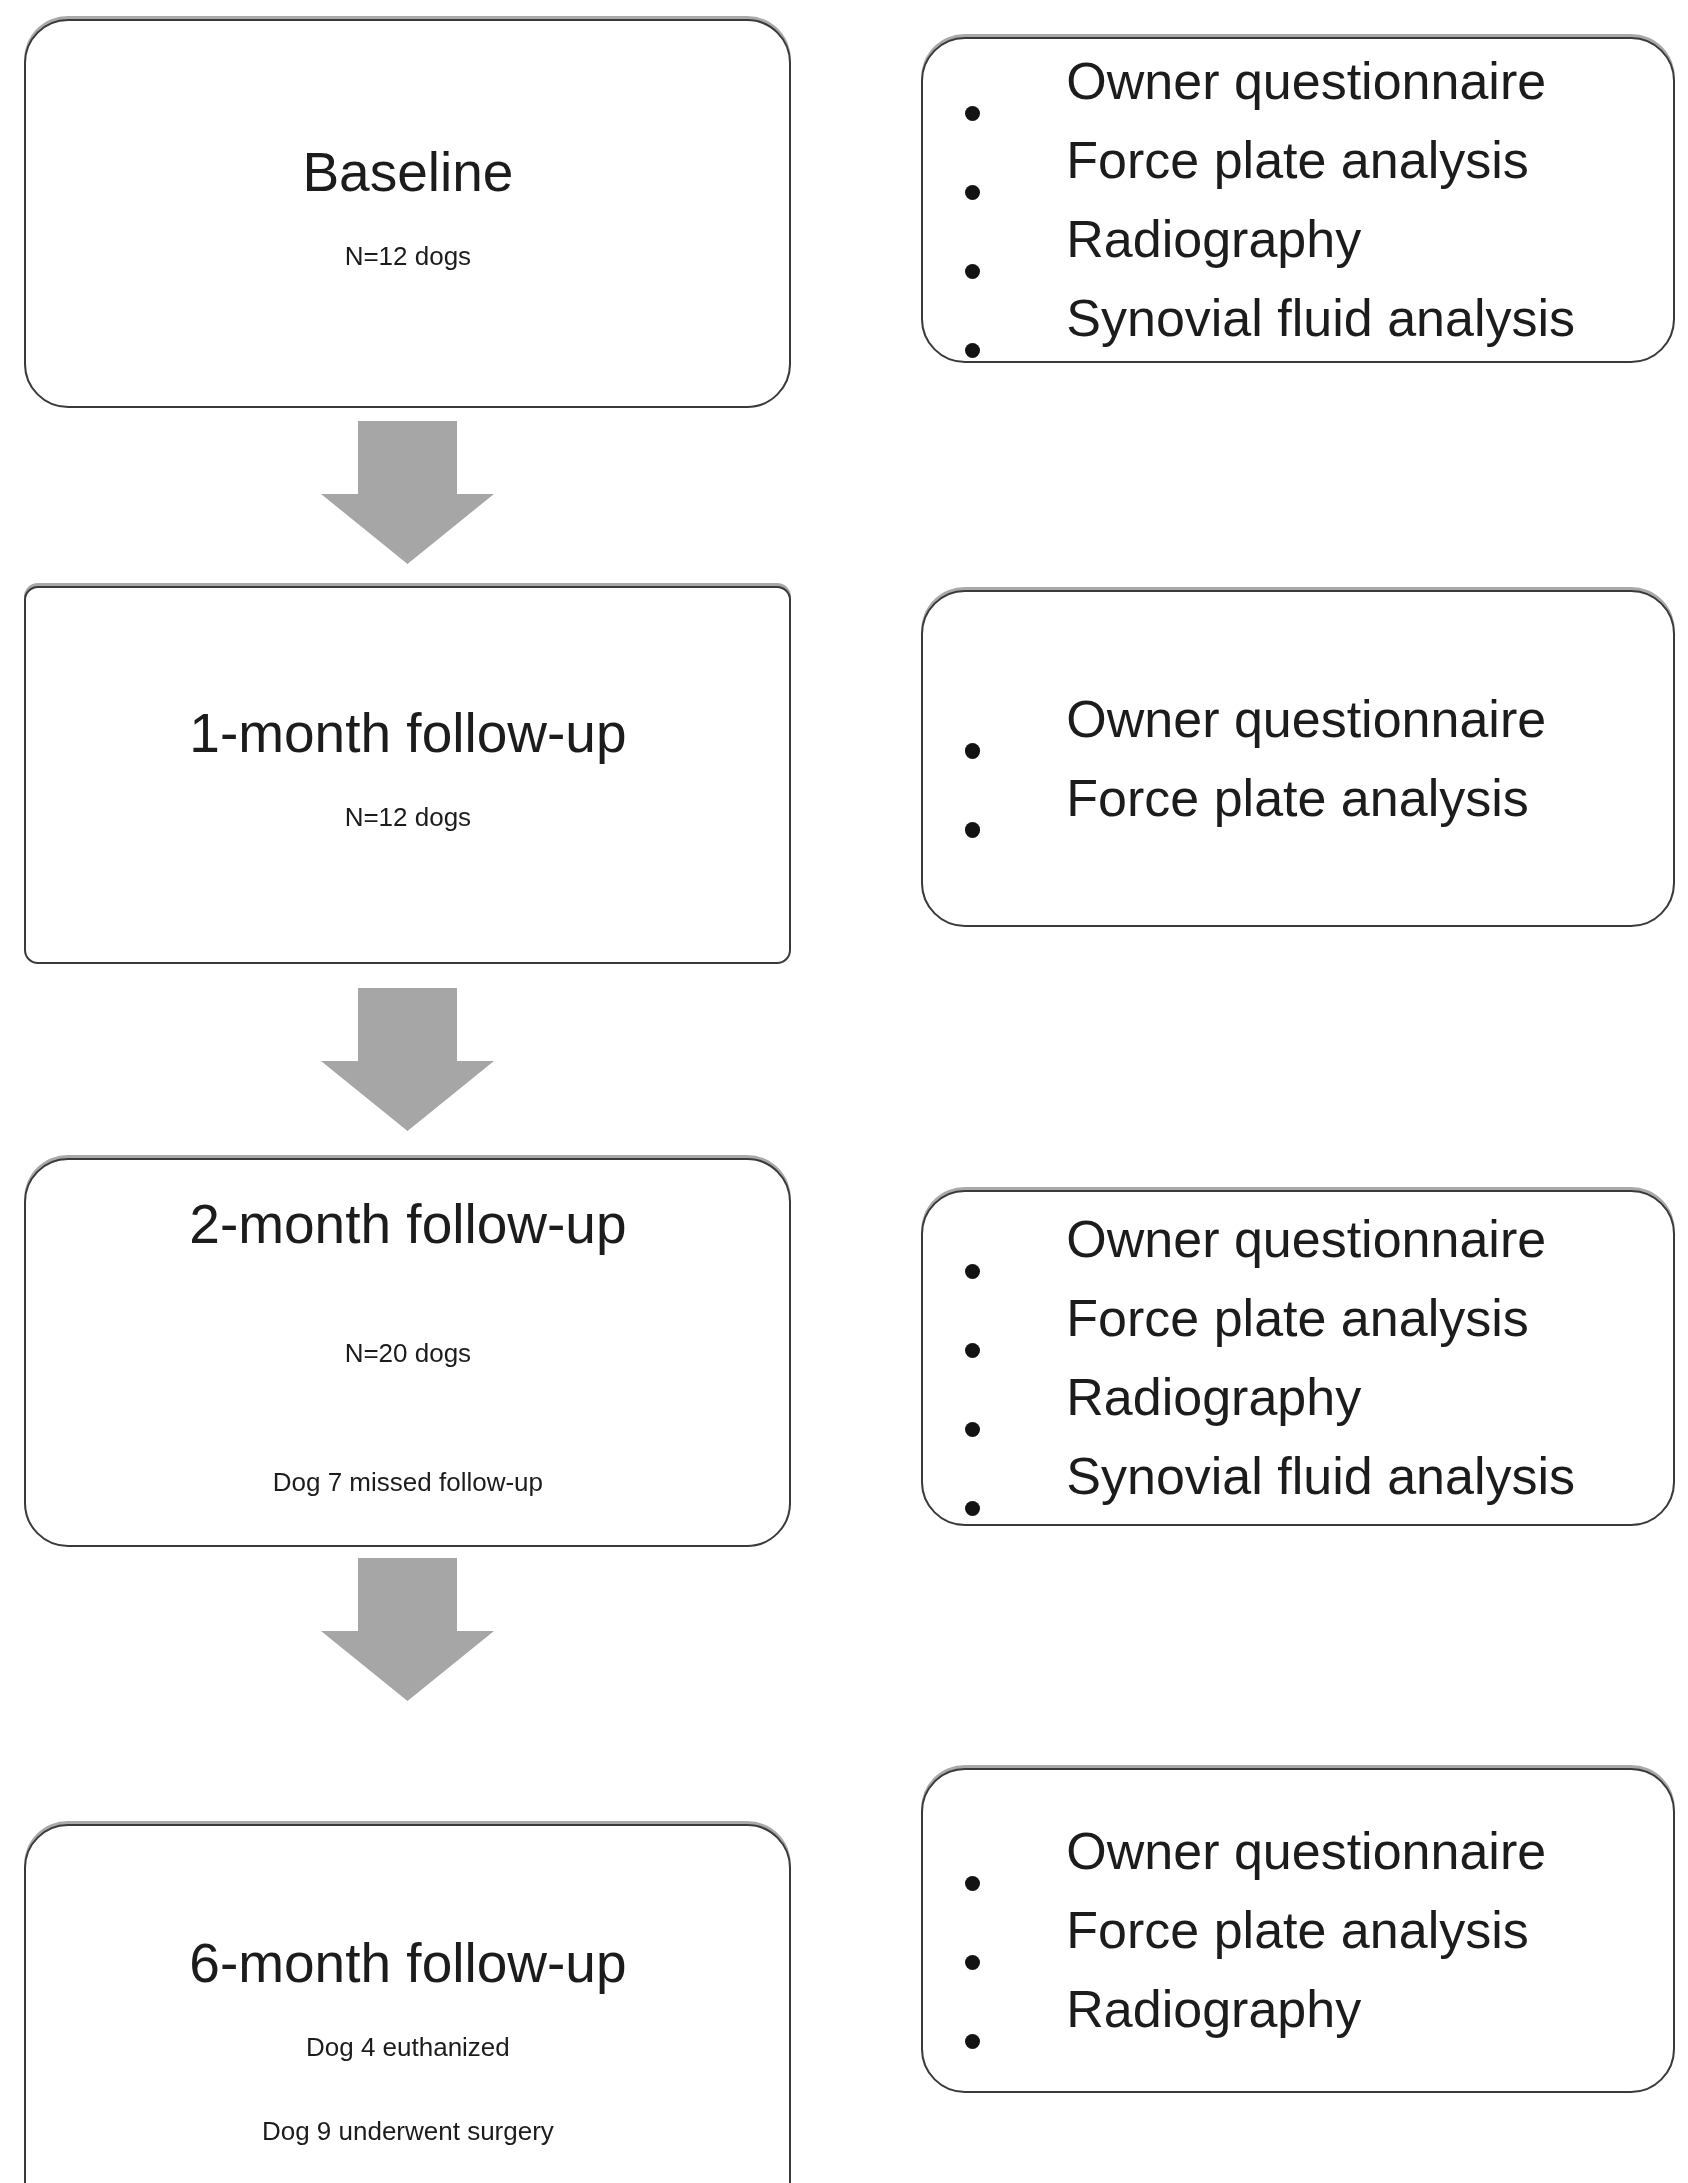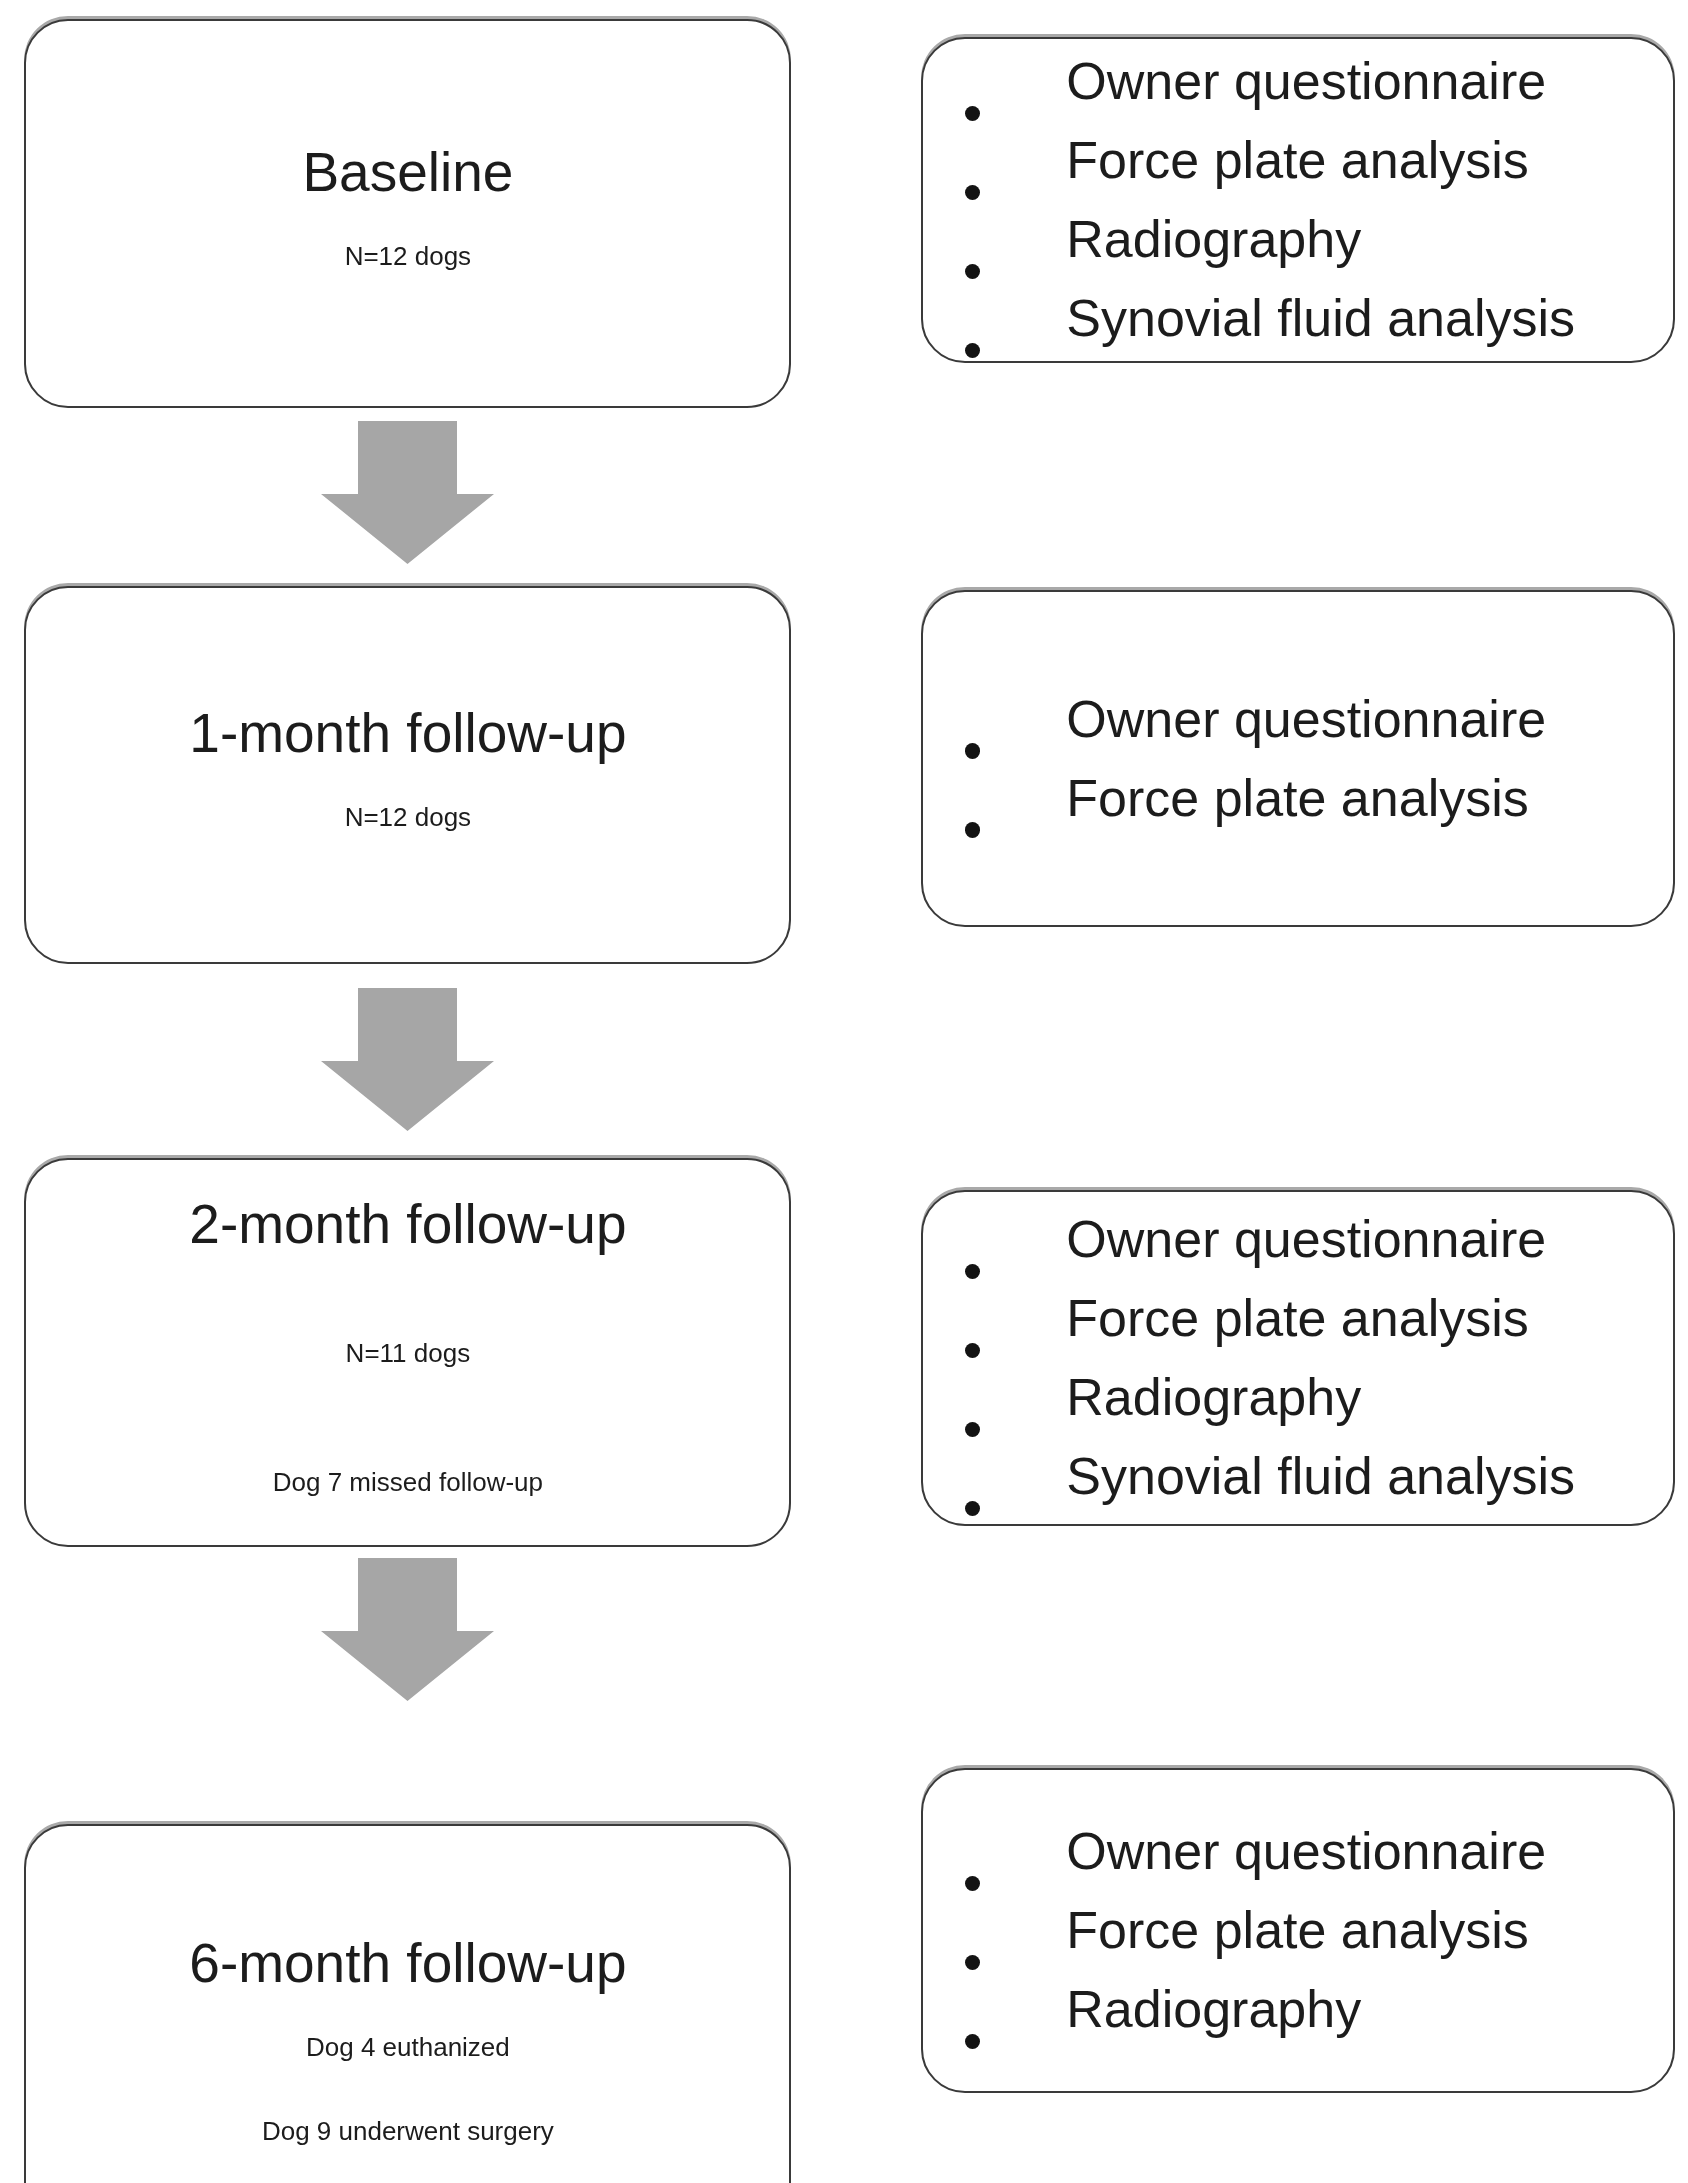--- a/index.html
+++ b/index.html
@@ -76,21 +76,21 @@
   
   .flow-arrow {
     position: absolute;
     width: 173px;
     height: 143px;
     background: var(--arrow);
     clip-path: polygon(21.4% 0%, 78.6% 0%, 78.6% 51%, 100% 51%, 50% 100%, 0% 51%, 21.4% 51%);
   }
   
   .l1 { left: 24.4px;  top: 19px;   width: 767px; height: 389px; }
-  .l2 { left: 24.4px;  top: 586px;  width: 767px; height: 378px; }
+  .l2 { left: 24.4px;  top: 586px;  width: 767px; height: 378px; border-radius: 14px; }
   .l3 { left: 24.4px;  top: 1158px; width: 767px; height: 389px; gap: 45px; }
   .l4 { left: 24.4px;  top: 1824px; width: 767px; height: 446px; align-items: center; }
   .r1 { left: 921px; top: 37px;   width: 754px; height: 326px; }
   .r2 { left: 921px; top: 590px;  width: 754px; height: 337px; }
   .r3 { left: 921px; top: 1190px; width: 754px; height: 336px; }
   .r4 { left: 921px; top: 1768px; width: 754px; height: 325px; }
   .a1 { left: 321px; top: 421px; }
   .a2 { left: 321px; top: 988px; }
   .a3 { left: 321px; top: 1558px; }
 </style>
@@ -142,21 +142,21 @@
         <span class="dot"></span>
         <span class="assess-label">Force plate analysis</span>
       </li>
     </ul>
   </aside>
 
   <div class="flow-arrow a2"></div>
 
   <section class="box stage-box l3">
     <h2 class="stage-title">2-month follow-up</h2>
-    <p class="stage-detail">N=11 dogs</p>
+    <p class="stage-detail">N=20 dogs</p>
     <p class="stage-detail">Dog 7 missed follow-up</p>
   </section>
 
   <aside class="box r3">
     <ul class="assess-list">
       <li class="assess-item">
         <span class="dot"></span>
         <span class="assess-label">Owner questionnaire</span>
       </li>
       <li class="assess-item">

